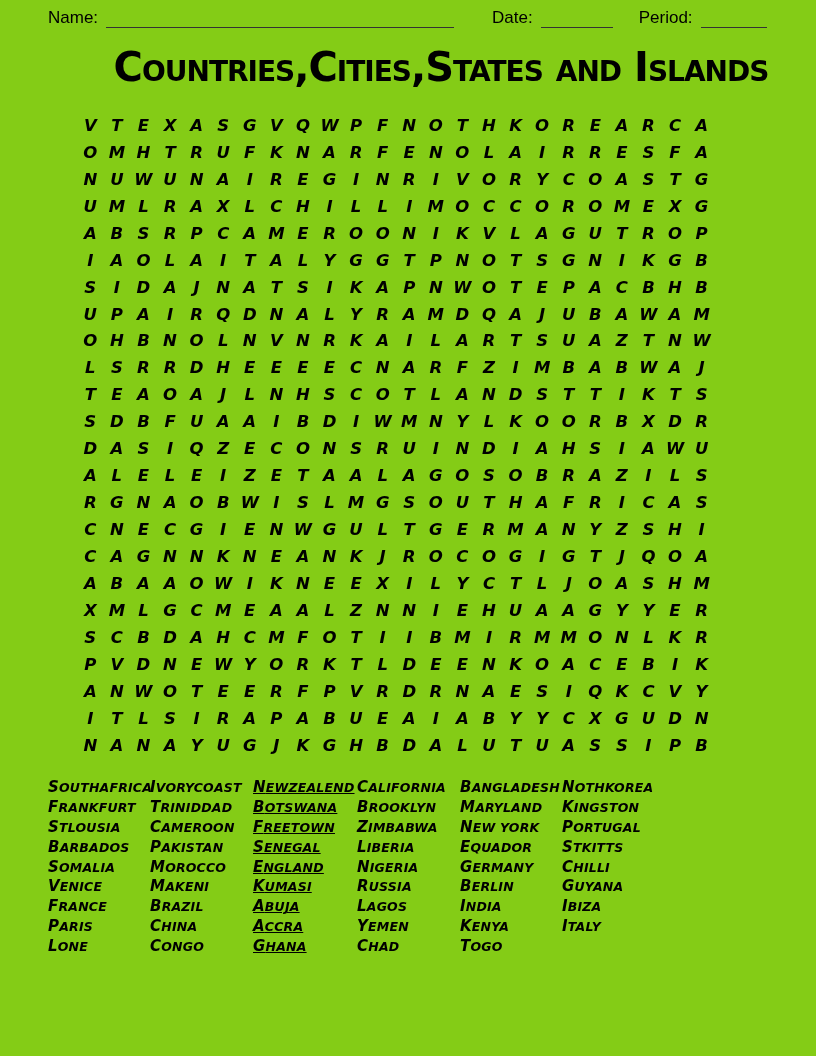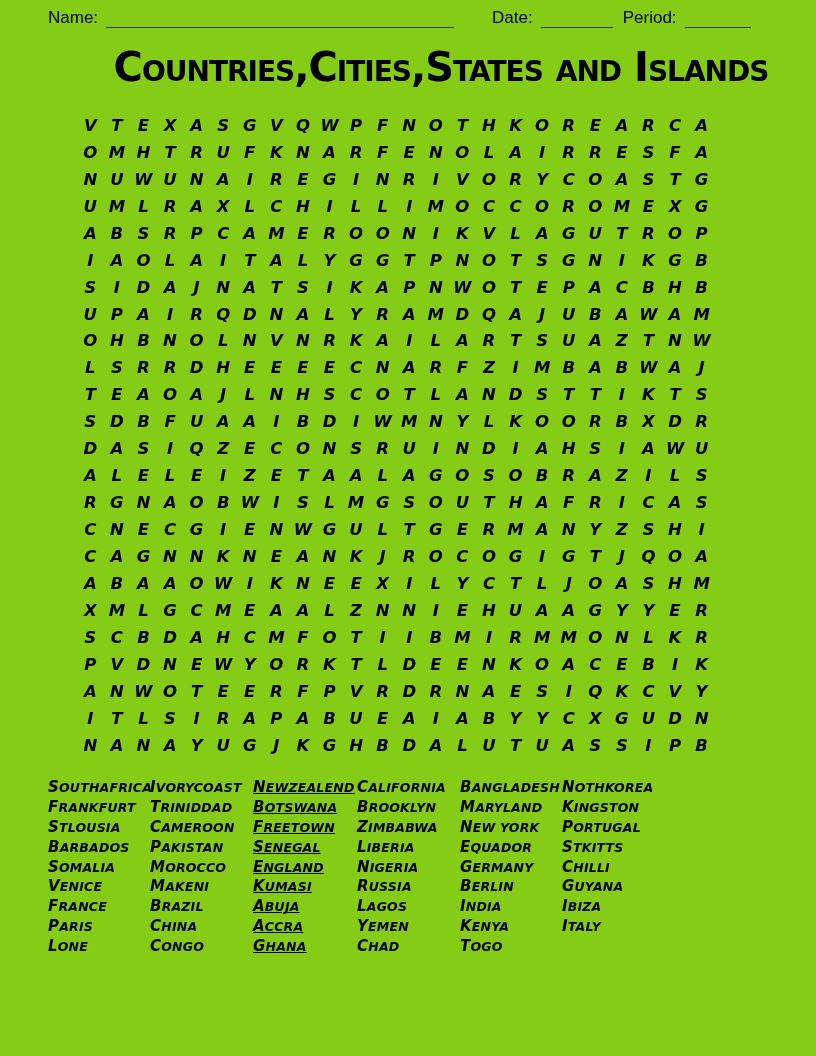--- a/index.html
+++ b/index.html
@@ -15,21 +15,21 @@
   .header{
     position:absolute;left:48px;top:4px;width:720px;height:24px;
     display:flex;align-items:flex-end;
     font-size:17px;color:#000;
   }
   .blank{border-bottom:1.5px solid #333;height:16px;display:inline-block;}
   .name-blank{width:348px;margin-left:8px;}
   .date-blank{width:72px;margin-left:8px;}
   .period-blank{width:66px;margin-left:8px;}
   .date-label{margin-left:38px;}
-  .period-label{margin-left:10px;}
+  .period-label{margin-left:26px;}
   
   .title{
     position:absolute;top:44px;left:0;width:816px;
     text-align:center;
     font-family:"DejaVu Sans", sans-serif;
     font-weight:900;
     font-variant:small-caps;
     font-size:40px;
     letter-spacing:-1px;
     transform:scaleY(1.02);

